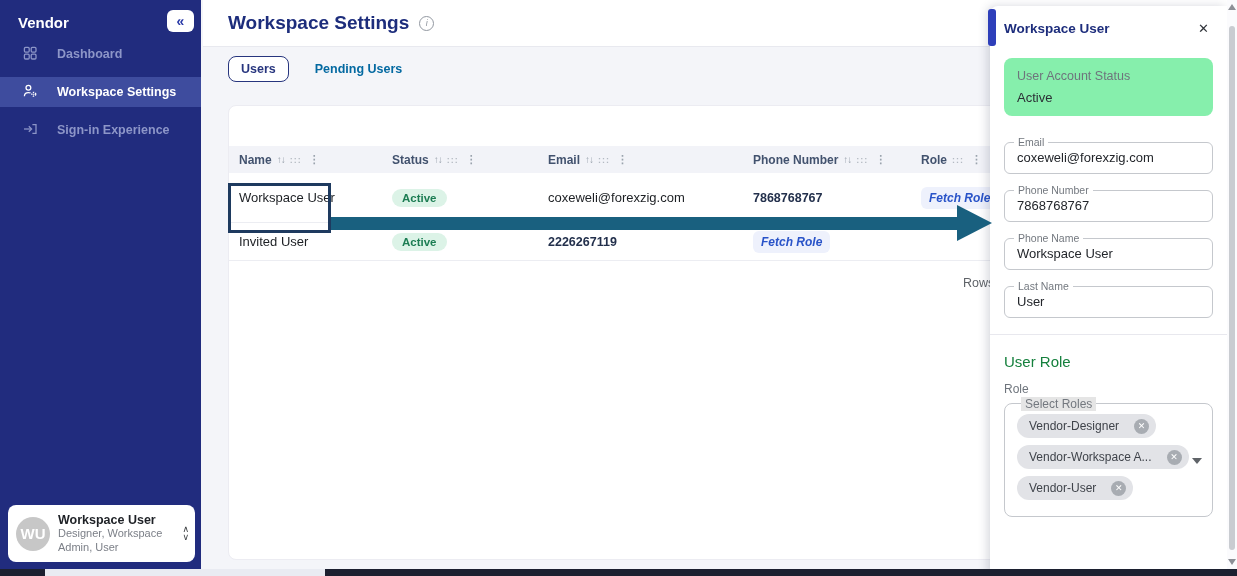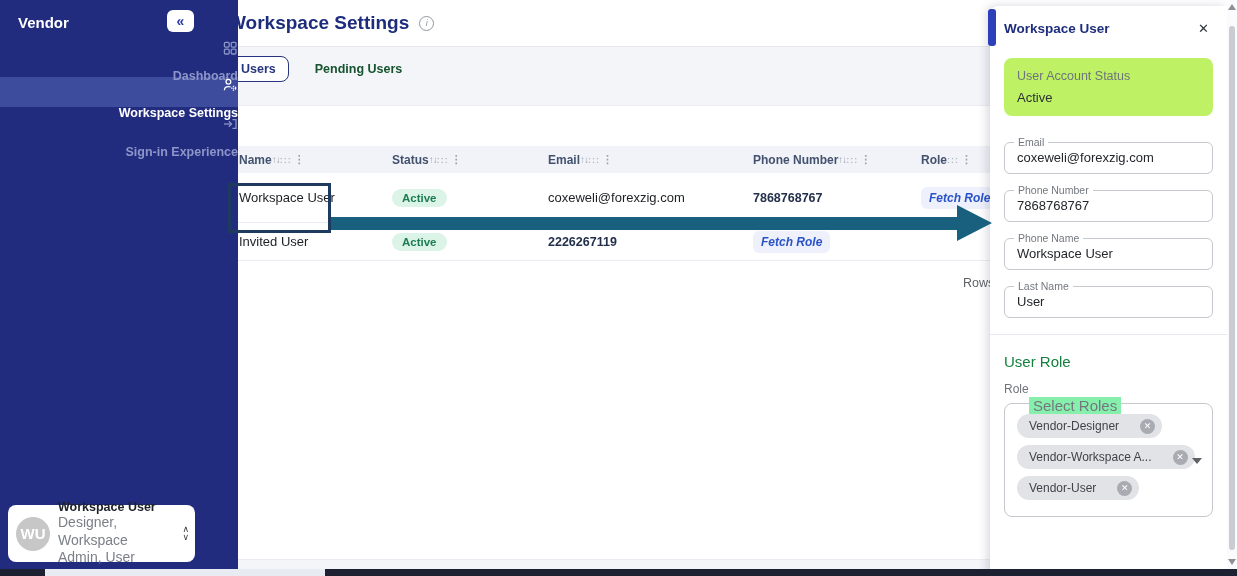--- a/index.html
+++ b/index.html
@@ -1,52 +1,52 @@
 <!DOCTYPE html>
 <html><head>
 <meta charset="utf-8">
 <style>
   * { margin:0; padding:0; box-sizing:border-box; }
   body { background:#dcdde2; font-family:"Liberation Sans", sans-serif; }
   #app { position:relative; width:1237px; height:576px; background:#f4f5f9; overflow:hidden; }
 
   
-  .sidebar { position:absolute; left:0; top:0; width:238px; height:569px; background:#212c7e; z-index:2; }
+  .sidebar { position:absolute; left:0; top:0; width:201px; height:569px; background:#212c7e; z-index:2; }
   .sidebar-title { position:absolute; left:18px; top:14px; color:#fff; font-size:15px; font-weight:bold; }
   .collapse-btn { position:absolute; left:167px; top:10px; width:27px; height:22px; background:#fff; border-radius:6px;
                   color:#2a3aa8; font-size:14px; font-weight:bold; display:flex; align-items:center; justify-content:center; cursor:pointer; }
   .nav { position:absolute; left:0; top:40px; width:100%; }
-  .nav-item { display:flex; align-items:flex-end; gap:10px; height:28px; padding-left:22px; margin-bottom:9px;
-              color:#8d96c8; font-size:12.5px; font-weight:bold; cursor:pointer;flex-direction:column; }
+  .nav-item { display:flex; align-items:center; gap:19px; height:28px; padding-left:22px; margin-bottom:9px;
+              color:#8d96c8; font-size:12.5px; font-weight:bold; cursor:pointer; }
   .nav-item.active { background:#3e4c9e; color:#fff; height:30px; }
   .nav-item svg { flex:0 0 auto; }
   .user-card { position:absolute; left:8px; top:505px; width:187px; height:57px; background:#fff; border-radius:8px;
                display:flex; align-items:center; padding:6px 6px 6px 8px; gap:8px; cursor:pointer; }
   .avatar { width:34px; height:34px; border-radius:50%; background:#c7c7c7; color:#fff; font-size:15px; font-weight:bold;
             display:flex; align-items:center; justify-content:center; flex:0 0 auto; }
   .user-meta { flex:1 1 auto; min-width:0; }
   .user-name { font-size:12.5px; font-weight:bold; color:#1e2126; white-space:nowrap; }
-  .user-sub { font-size:14px; color:#7b7f87; line-height:1.25; }
+  .user-sub { font-size:11px; color:#7b7f87; line-height:1.25; }
   .user-chevrons { display:flex; flex-direction:column; align-items:center; color:#3c4043; }
 
   
   .main { position:absolute; left:203px; top:0; right:0; bottom:0; background:#f4f5f9; }
   .main-header { position:absolute; left:0; top:0; right:0; height:47px; background:#fff; border-bottom:1px solid #e8e9ef;
                  display:flex; align-items:center; padding-left:25px; }
   .page-title { font-size:19px; font-weight:bold; color:#1d2d7c; }
   .info-icon { width:15px; height:15px; border:1.5px solid #9298a1; border-radius:50%; color:#9298a1; font-size:9px;
                display:flex; align-items:center; justify-content:center; margin-left:10px; font-style:italic; }
   .tabs { position:absolute; left:25px; top:56px; display:flex; align-items:center; gap:22px; }
-  .tab { font-size:12.5px; font-weight:bold; color:#14532d; padding:5px 4px; cursor:pointer; }
+  .tab { font-size:12.5px; font-weight:bold; color:#0369a1; padding:5px 4px; cursor:pointer; }
   .tab.active { color:#27357e; border:1.5px solid #27357e; border-radius:8px; background:#fff; padding:5px 12px; }
 
   .card { position:absolute; left:25px; top:105px; width:784px; height:455px; background:#fff; border:1px solid #ececf2; border-radius:8px; }
   .thead { display:grid; grid-template-columns:153px 156px 205px 168px 102px; margin-top:40px; height:27px;
            background:#f2f3f8; align-items:center; }
-  .th { display:flex; align-items:center; padding-left:10px; font-size:12px; font-weight:bold; color:#42526e; }
+  .th { display:flex; align-items:center; gap:5px; padding-left:10px; font-size:12px; font-weight:bold; color:#42526e; }
   .th .sort { font-size:10px; color:#9aa3ad; letter-spacing:-1px; cursor:pointer; }
   .th .drag { font-size:9px; color:#b4bac2; letter-spacing:1px; font-weight:bold; cursor:pointer; }
   .th .menu { font-size:11px; color:#9aa3ad; margin-left:2px; cursor:pointer; }
   .trow { display:grid; grid-template-columns:153px 156px 205px 168px 102px; align-items:center; border-bottom:1px solid #ecedf2; }
   .trow.r1 { height:50px; }
   .trow.r2 { height:38px; }
   .td { padding-left:10px; font-size:13px; color:#1c1f23; white-space:nowrap; }
   .td.phone { font-weight:bold; color:#23304c; font-size:12.5px; }
   .chip-status { display:inline-block; background:#dcf3e7; color:#1c7d53; font-size:11.5px; font-weight:bold;
                  padding:3px 10px; border-radius:10px; cursor:default; }
@@ -61,36 +61,36 @@
   .anno-head { left:957px; top:205px; width:0; height:0; border-left:35px solid #19607f;
                border-top:18px solid transparent; border-bottom:18px solid transparent; }
 
   
   .panel { position:absolute; left:990px; top:6px; width:237px; height:570px; background:#fff; z-index:5;
            border-top-left-radius:8px; box-shadow:-3px 0 10px rgba(40,45,80,0.18); padding:0 14px; }
   .panel-accent { position:absolute; left:-2px; top:3px; width:8px; height:37px; background:#2e3fba; border-radius:3px; }
   .panel-head { display:flex; align-items:center; justify-content:space-between; height:44px; }
   .panel-title { font-size:13.5px; font-weight:bold; color:#1d2d7c; }
   .panel-close { font-size:13px; color:#30343a; cursor:pointer; padding:2px 4px; }
-  .status-card { background:#bef264; border-radius:8px; padding:11px 13px; margin-top:8px; }
+  .status-card { background:#86efac; border-radius:8px; padding:11px 13px; margin-top:8px; }
   .status-label { font-size:12.5px; color:#6e747c; }
   .status-value { font-size:13px; color:#2b2f35; margin-top:7px; }
 
   .field { position:relative; height:32px; border:1px solid #c5c8cd; border-radius:6px; margin-top:16px; background:#fff; }
   .field-label { position:absolute; top:-7px; left:9px; background:#fff; padding:0 4px; font-size:10.5px; color:#73787f; }
   .field-value { line-height:30px; padding-left:12px; font-size:13px; color:#23262b; white-space:nowrap; overflow:hidden; }
 
   .save-btn { margin-top:18px; height:27px; background:#6972c3; border-radius:6px; color:rgba(255,255,255,0.62);
               font-size:13.5px; font-weight:bold; display:flex; align-items:center; justify-content:center; cursor:pointer; }
   .panel-divider { border-top:1px solid #e8e8ee; margin:16px -14px 0 -14px; }
   .role-heading { margin-top:18px; font-size:15px; color:#15803d; }
   .role-label { margin-top:12px; font-size:12px; color:#6e747c; }
   .roles-box { position:relative; border:1px solid #c5c8cd; border-radius:8px; margin-top:7px; padding:10px 26px 9px 12px; }
-  .roles-legend { position:absolute; top:-7px; left:24px; background:#86efac; padding:0 4px; font-size:15px; color:#73787f; }
-  .role-chip { display:flex; align-items:center; gap:21px; background:#e2e3e7; border-radius:13px; height:24px;
+  .roles-legend { position:absolute; top:-7px; left:16px; background:#e5e5e5; padding:0 4px; font-size:12px; color:#73787f; }
+  .role-chip { display:flex; align-items:center; gap:15px; background:#e2e3e7; border-radius:13px; height:24px;
                padding:0 7px 0 12px; margin-bottom:7px; width:max-content; font-size:12px; color:#3f434a; }
   .role-chip:last-child { margin-bottom:0; }
   .chip-x { width:15px; height:15px; border-radius:50%; background:#a8acb2; color:#fff; font-size:9px;
             display:flex; align-items:center; justify-content:center; cursor:pointer; }
   .roles-caret { position:absolute; right:10px; top:50%; margin-top:-2px; width:0; height:0;
                  border-left:5px solid transparent; border-right:5px solid transparent; border-top:6px solid #5f6368; cursor:pointer; }
 
   
   .vscroll { position:absolute; right:0; top:0; width:10px; height:569px; background:#fbfbfd; z-index:9; }
   .vscroll-thumb { position:absolute; left:2px; top:26px; width:6px; height:524px; background:#c9ccd1; border-radius:3px; cursor:pointer; }

